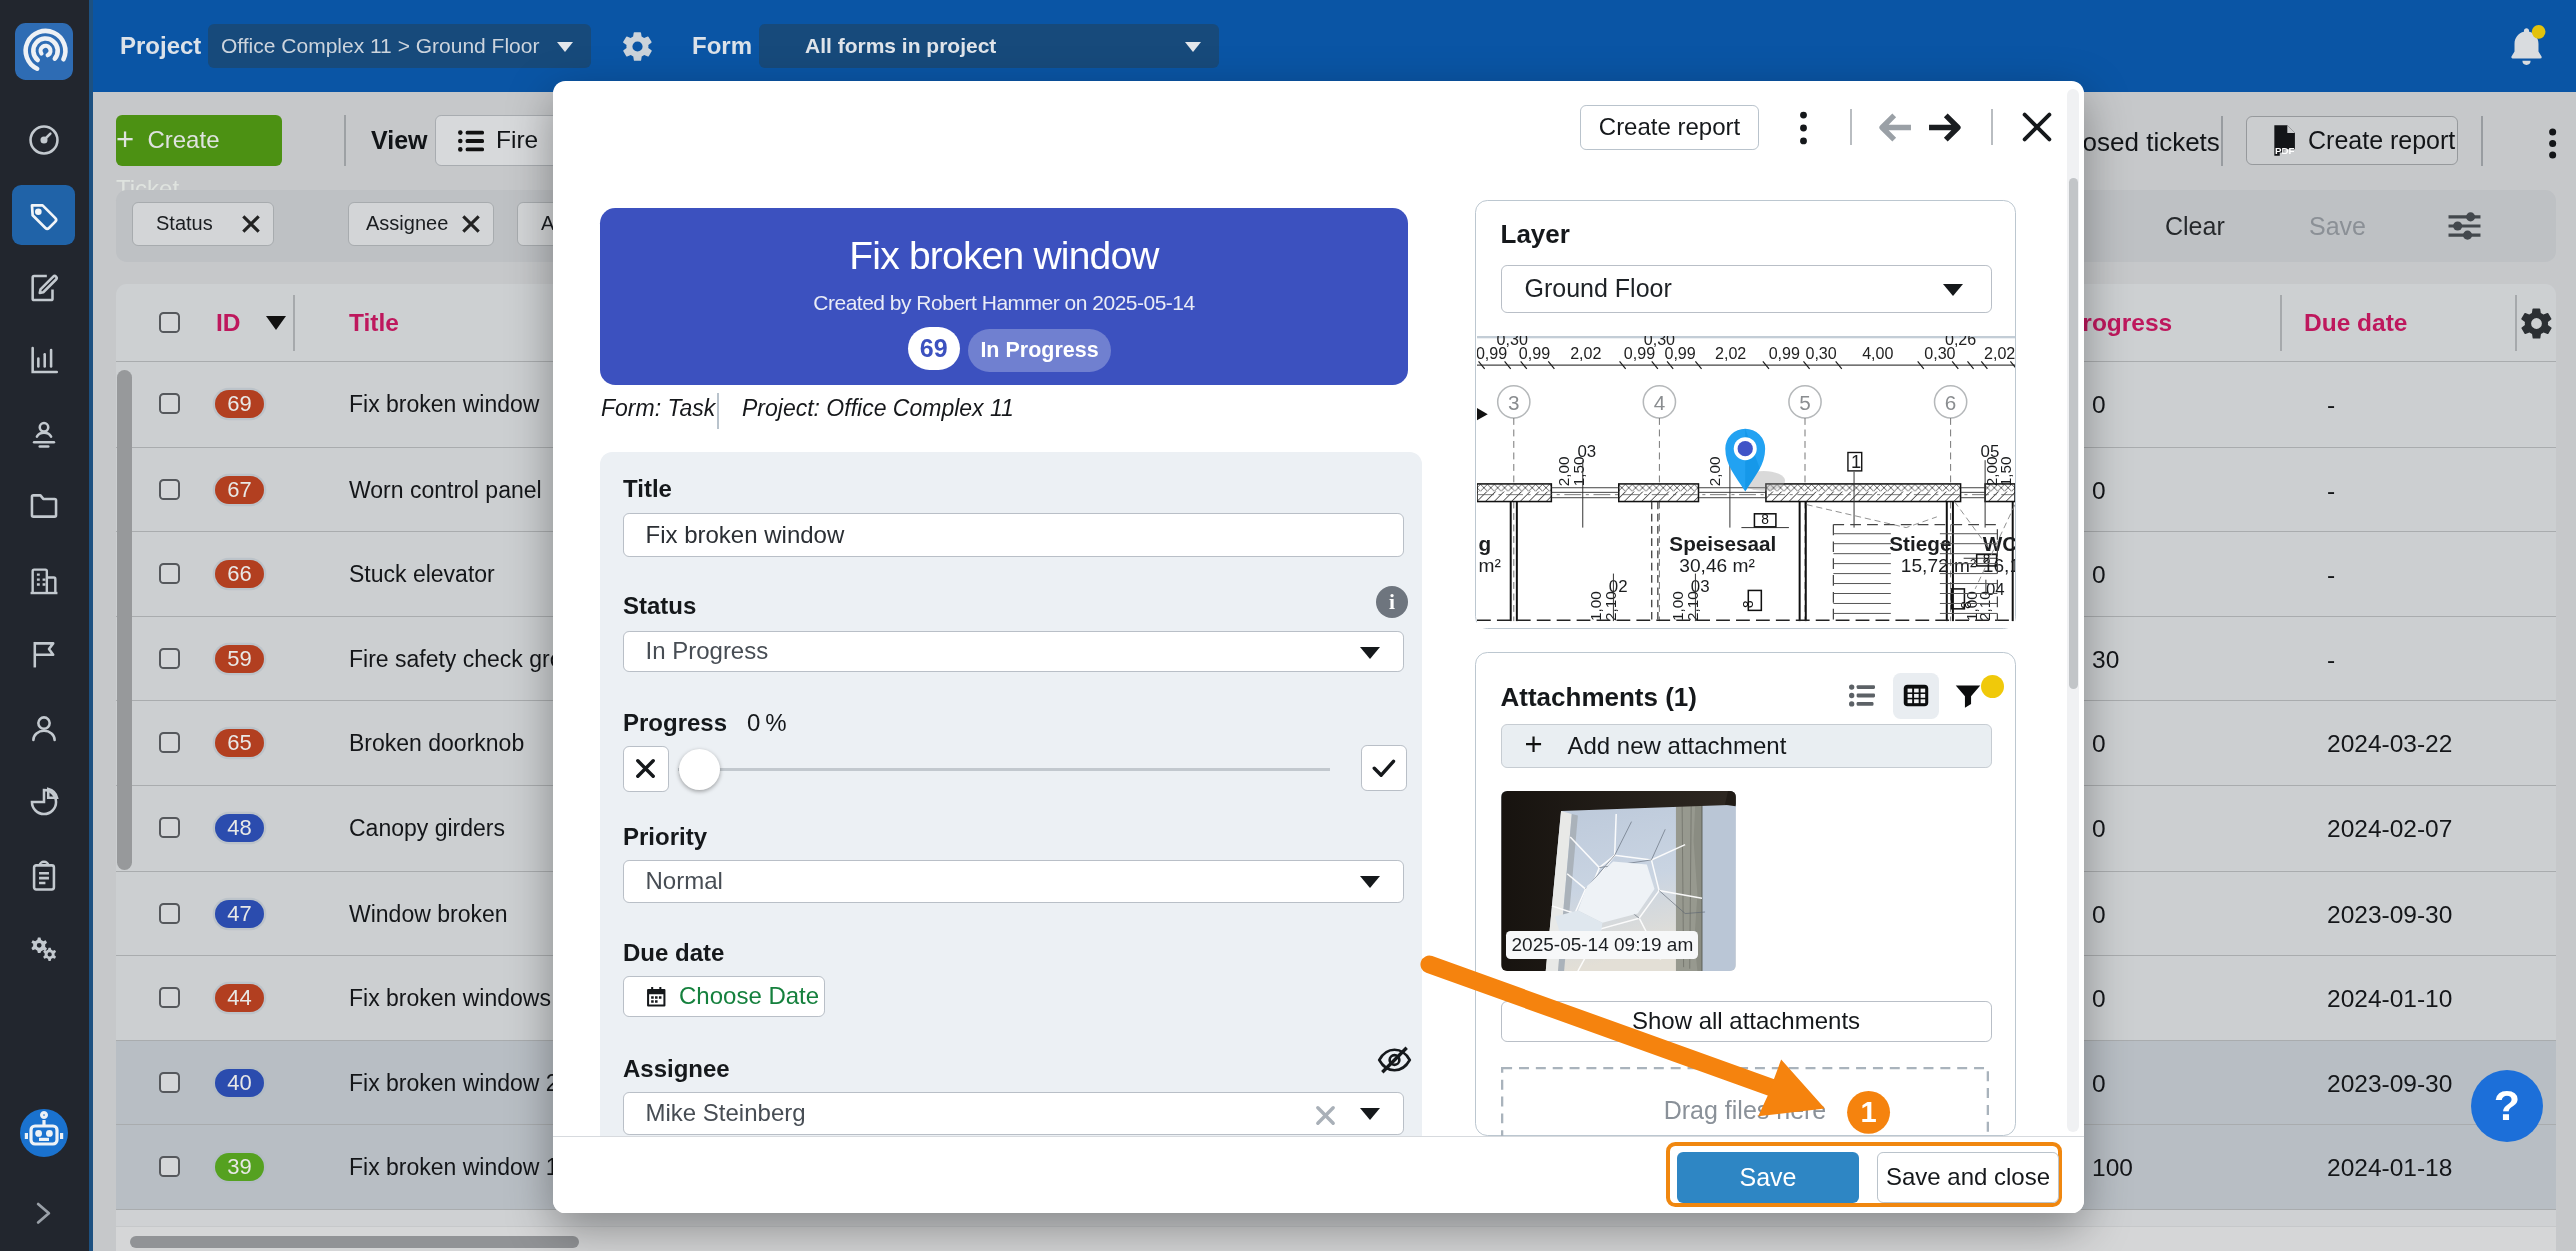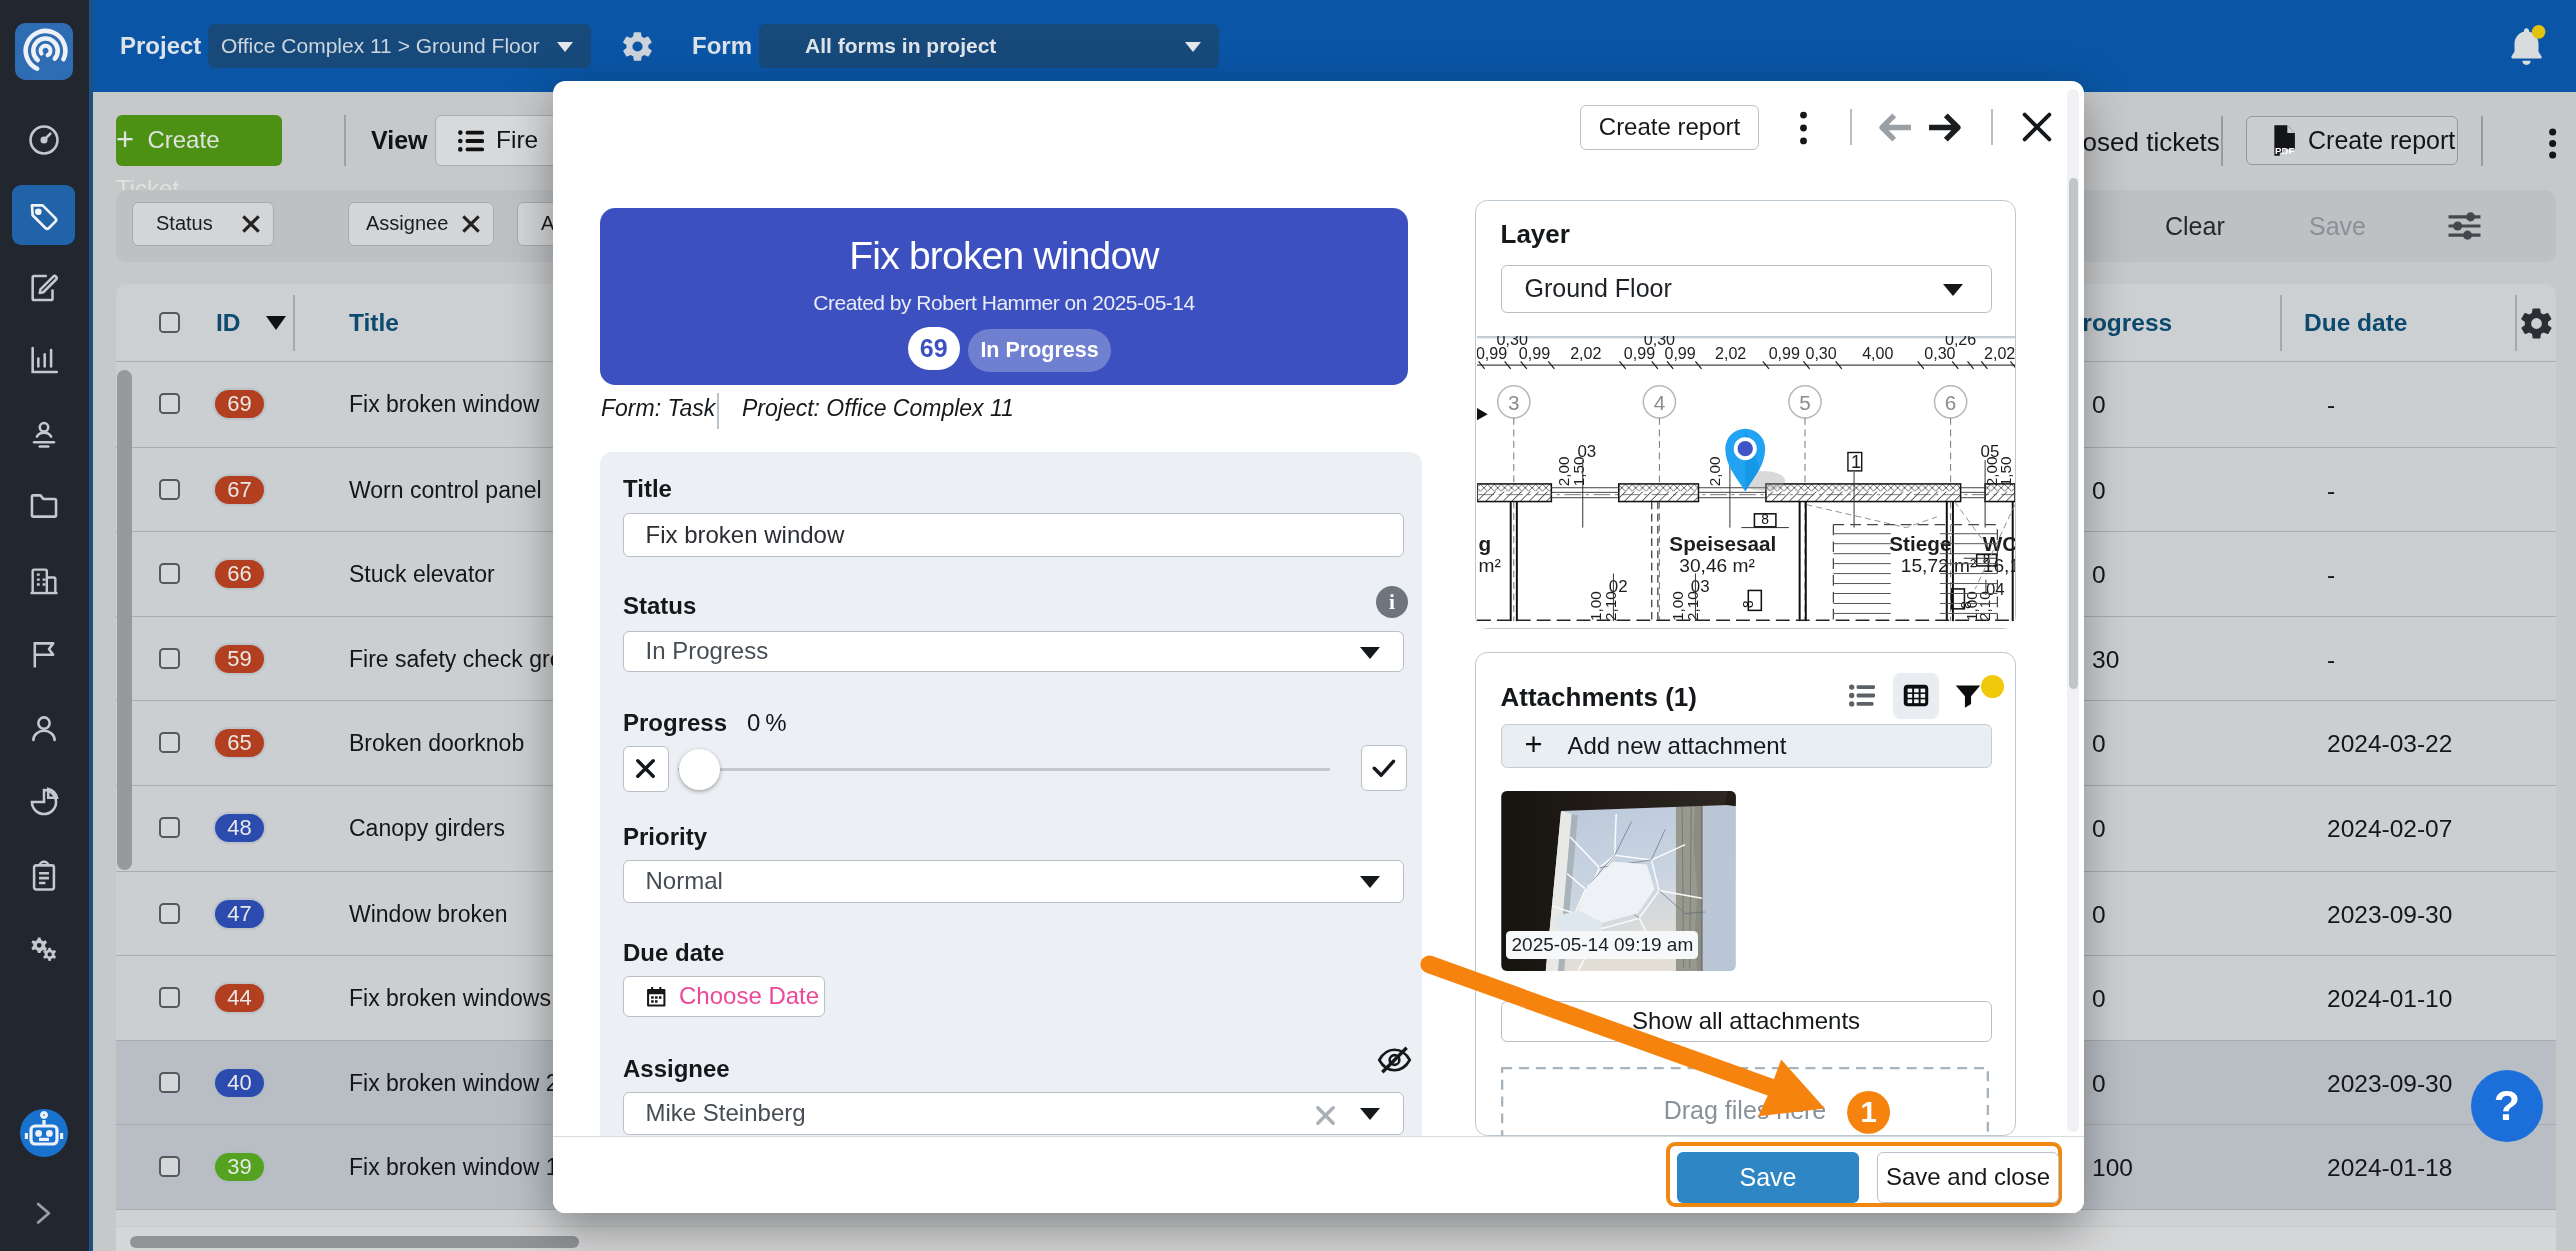--- a/index.html
+++ b/index.html
@@ -19,21 +19,21 @@
 
 #content{left:93px;top:92px;width:2483px;height:1159px;background:#c6c8ca}
 #createbtn{left:23px;top:23px;width:166px;height:51px;background:#4c9113;border-radius:6.1px;color:#dfe3df;font-size:24px;line-height:49px;text-align:left}
 #vdiv1{left:251px;top:23px;width:1.5px;height:51px;background:#9da1a4}
 #viewlbl{left:278px;top:23px;height:51px;line-height:51px;font-weight:bold;font-size:25px;color:#111417}
 #listsel{left:342px;top:23px;width:238px;height:51px;background:#d7d9db;border:1.5px solid #a8acb0;border-radius:6.1px}
 #filtercard{left:23px;top:98px;width:2440px;height:72px;background:#bec1c4;border-radius:10.7px}
 .chip{position:absolute;top:11.5px;height:44px;background:#d3d5d7;border:1.5px solid #a7abae;border-radius:6.1px;font-size:20px;color:#1a1d20;line-height:41px;white-space:nowrap}
 .chipx{position:absolute;right:12.3px;top:11.5px;width:20px;height:20px}
 #tablecard{left:23px;top:192px;width:2440px;height:942px;background:#cdd0d2;border-radius:10.7px 10.7px 0 0;overflow:hidden}
-.hdr{position:absolute;top:0;height:77px;font-weight:bold;font-size:24.5px;color:#0c4a6e;line-height:77px}
+.hdr{position:absolute;top:0;height:77px;font-weight:bold;font-size:24.5px;color:#be185d;line-height:77px}
 .hdiv{position:absolute;top:10.7px;width:1.5px;height:56px;background:#a6a9ac}
 .row{position:absolute;left:0;width:2440px;height:85px;border-top:1.5px solid #a9acae;background:#cccfd1}
 .row.sel{background:#b8bec4}
 .cb{position:absolute;left:43px;top:31px;width:21px;height:21px;border:2.3px solid #55585c;border-radius:4.6px;background:#d4d6d8}
 .hcb{position:absolute;left:43px;top:28px;width:21px;height:21px;border:2.3px solid #55585c;border-radius:4.6px;background:#d4d6d8}
 .pill{position:absolute;left:99px;top:28px;width:49px;height:28px;border-radius:14.6px;color:#e8e8e6;font-size:22px;line-height:28px;text-align:center;box-shadow:0 0 0 2.3px rgba(175,185,195,.55)}
 .pr{background:#b23f20}.pb{background:#2b4cae}.pg{background:#55a120}
 .rtitle{position:absolute;left:233px;top:0;height:85px;line-height:85px;font-size:23px;color:#141619}
 .rprog{position:absolute;left:1976px;top:0;height:85px;line-height:85px;font-size:24.5px;color:#141619}
 .rdue{position:absolute;left:2211px;top:0;height:85px;line-height:85px;font-size:24.5px;color:#141619;white-space:nowrap}
@@ -376,21 +376,21 @@
     <div class="abs" style="left:761px;top:293px;width:46px;height:46px;background:#fff;border:1.5px solid #b9bfc7;border-radius:6.1px"><svg width="43" height="43" viewBox="0 0 56 56">
             <path d="M16 29 L25 38 L41 20" fill="none" stroke="#15181b" stroke-width="4.5" stroke-linecap="round" stroke-linejoin="round"></path>
           </svg></div>
     <div class="flabel" style="top:371px">Priority</div>
     <div class="finput" style="top:408px;height:43px;line-height:40px;padding-left:21.5px">Normal<div class="fcaret" style="top:15.3px"></div></div>
     <div class="flabel" style="top:487px">Due date</div>
     <div class="abs" style="left:23px;top:524px;width:202px;height:41px;background:#fff;border:1.5px solid #b9bfc7;border-radius:6.1px">
       <svg class="abs" style="left:20px;top:7.7px" width="24.5" height="24.5" viewBox="0 0 24 24">
             <path fill="#15181b" d="M7 2 h2 v2 h6 V2 h2 v2 h3 a1 1 0 0 1 1 1 v15 a1 1 0 0 1 -1 1 H4 a1 1 0 0 1 -1-1 V5 a1 1 0 0 1 1-1 h3 z M5 9 v10 h14 V9 z M7 11 h2.5 v2.5 H7 z M10.8 11 h2.5 v2.5 h-2.5 z M14.6 11 h2.5 v2.5 h-2.5 z M7 15 h2.5 v2.5 H7 z M10.8 15 h2.5 v2.5 h-2.5 z"></path>
           </svg>
-      <span style="position:absolute;left:55px;line-height:38px;font-size:24px;color:#ec4899">Choose Date</span>
+      <span style="position:absolute;left:55px;line-height:38px;font-size:24px;color:#15803d">Choose Date</span>
     </div>
     <div class="flabel" style="top:603px">Assignee</div>
     <svg class="abs" style="left:776px;top:592px" width="37" height="32" viewBox="0 0 24 21">
           <g fill="none" stroke="#16191c" stroke-width="1.7">
             <path d="M2 10.5 C4.5 6 8 3.8 12 3.8 s7.5 2.2 10 6.7 c-2.5 4.5-6 6.7-10 6.7 s-7.5-2.2-10-6.7 z"></path>
             <circle cx="12" cy="10.5" r="3.2"></circle>
             <path d="M4 18.5 L20 2.5" stroke-width="2.2"></path>
           </g>
         </svg>
     <div class="finput" style="top:640px;height:43px;line-height:40px;padding-left:21.5px">Mike Steinberg

